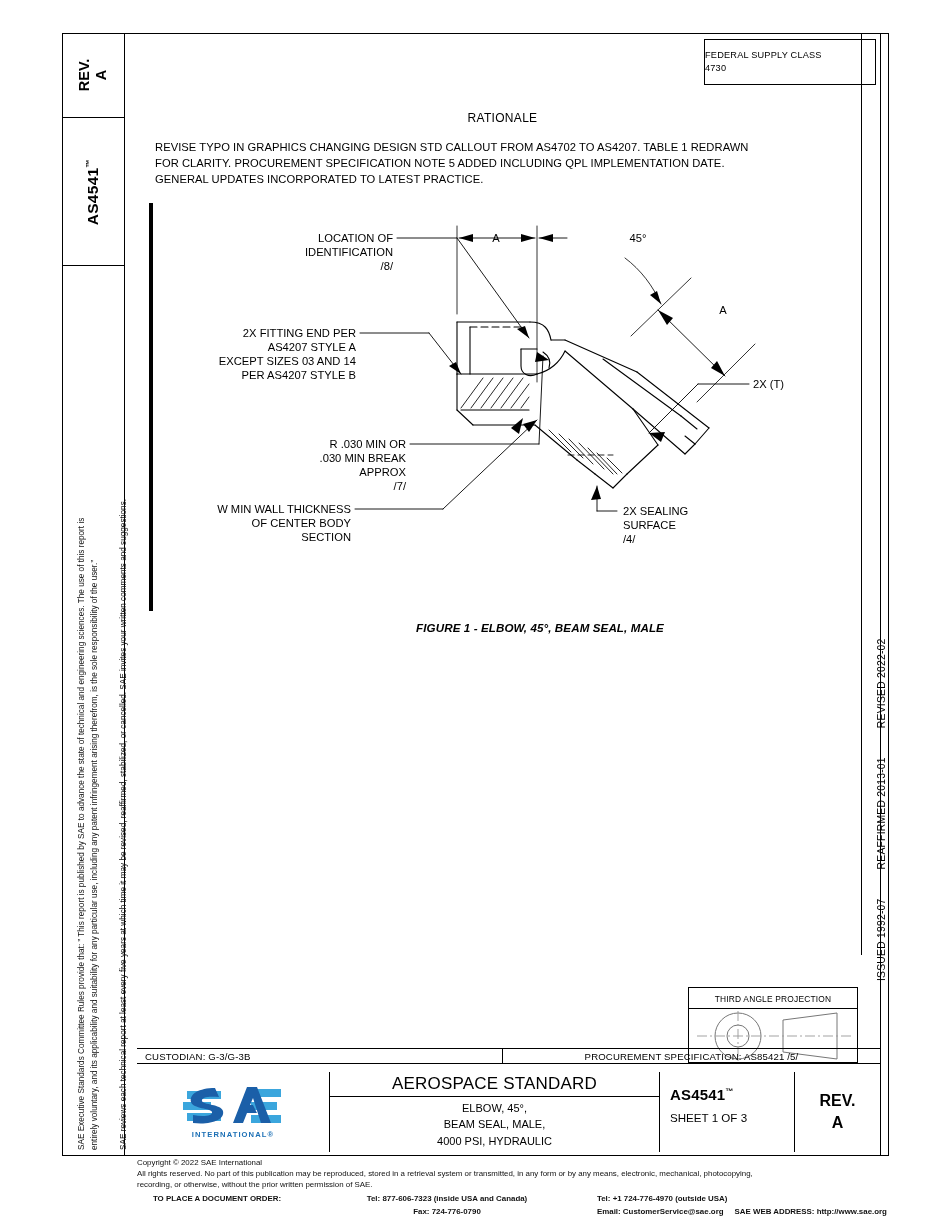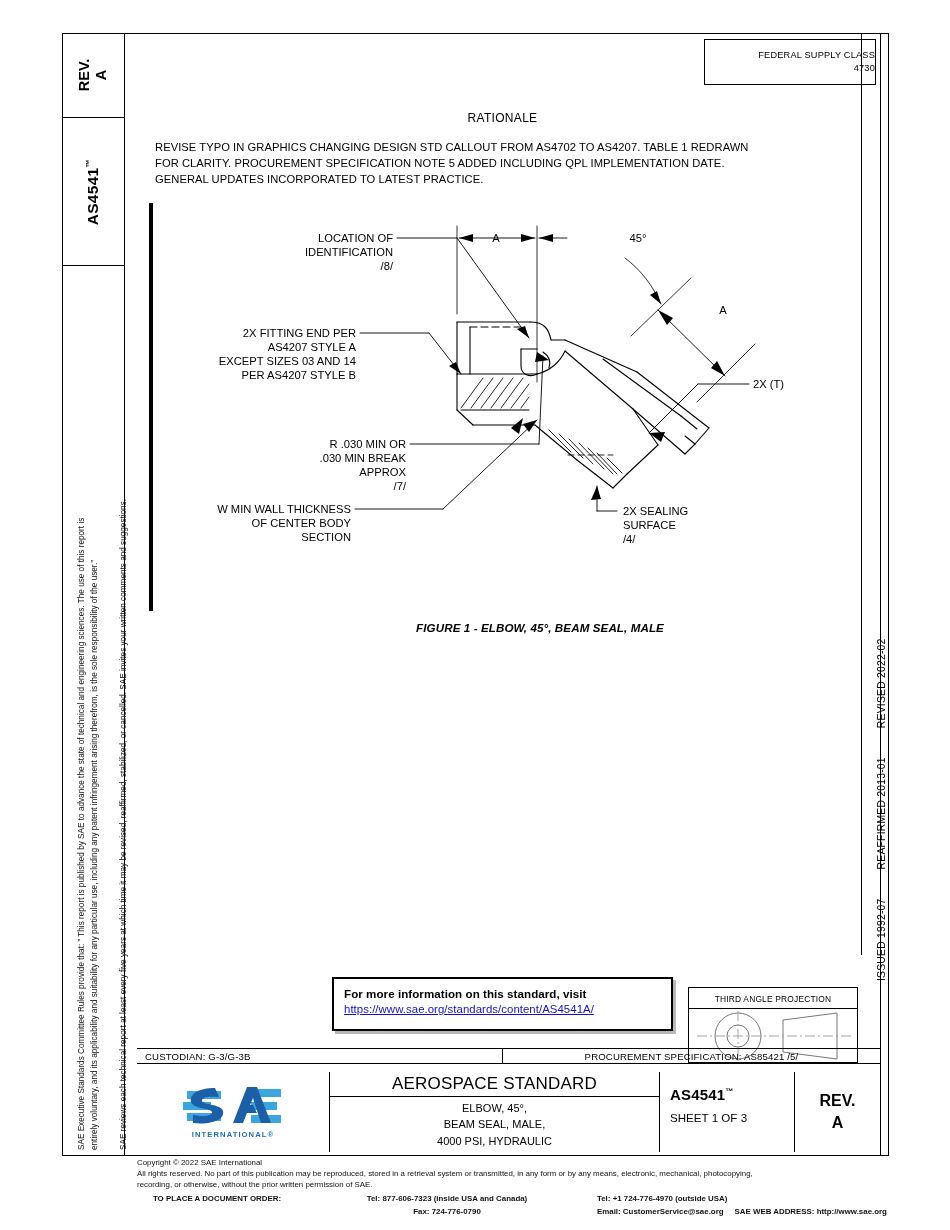--- a/index.html
+++ b/index.html
@@ -76,21 +76,21 @@
   }
   .legal-col.c1 { left: 14px; top: 884px; }
   .legal-col.c2 { left: 27px; top: 884px; }
   .legal-col.c4 { left: 56px; top: 884px; }
 
   
   .fsc-box {
     position: absolute; left: 704px; top: 39px;
     width: 172px; height: 46px;
     border: 1px solid #000;
-    display:flex; flex-direction:column; align-items:flex-end; justify-content:center;
+    display:flex; flex-direction:column; align-items:flex-start; justify-content:center;
     font-size: 9.2px; line-height: 1.45; letter-spacing:.2px;
   }
 
   
   .rationale-title {
     position: absolute; left: 125px; top: 111px; width: 755px;
     text-align: center; font-size: 12px; letter-spacing: .3px;
   }
   .rationale-body {
     position: absolute; left: 155px; top: 140px; width: 600px;
@@ -404,24 +404,20 @@
 
         <text x="371" y="46" text-anchor="middle">A</text>
         <text x="598" y="118" text-anchor="middle">A</text>
         <text x="513" y="46" text-anchor="middle">45°</text>
       </g>
     </svg>
   </div>
 
   <div class="fig-caption">FIGURE 1 - ELBOW, 45°, BEAM SEAL, MALE</div>
 
-  <div class="info-box">
-    <div class="info-line1">For more information on this standard, visit</div>
-    <a class="info-link" href="#">https://www.sae.org/standards/content/AS4541A/</a>
-  </div>
 
   <div class="tap-box">
     <div class="tap-label">THIRD ANGLE PROJECTION</div>
     <div class="tap-draw">
       <svg width="168" height="53" viewBox="0 0 168 53" xmlns="http://www.w3.org/2000/svg">
         <g fill="none" stroke="#777" stroke-width="1">
           <circle cx="49" cy="27" r="23"></circle>
           <circle cx="49" cy="27" r="11"></circle>
           <polygon points="94,11 148,4 148,50 94,43" stroke="#777"></polygon>
         </g>

